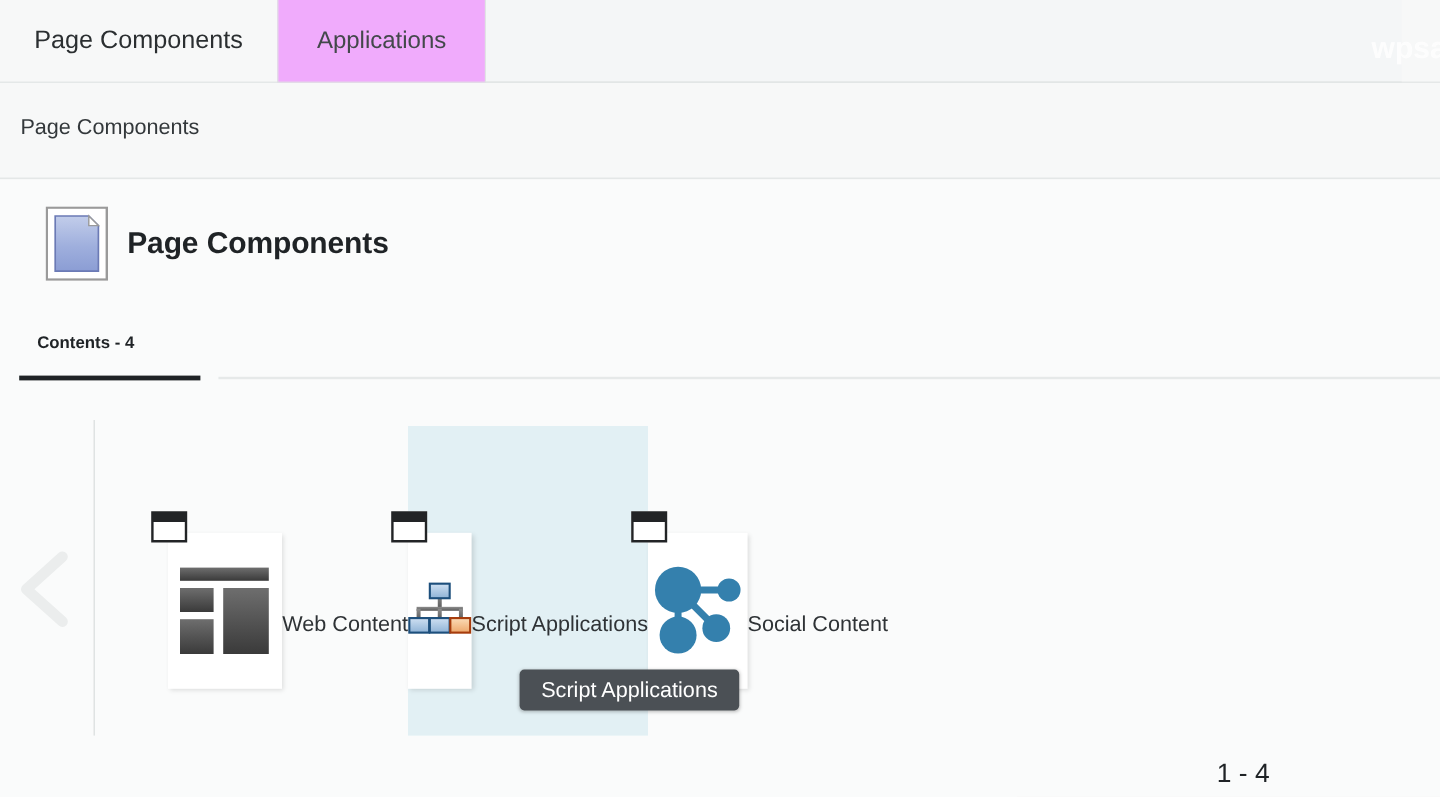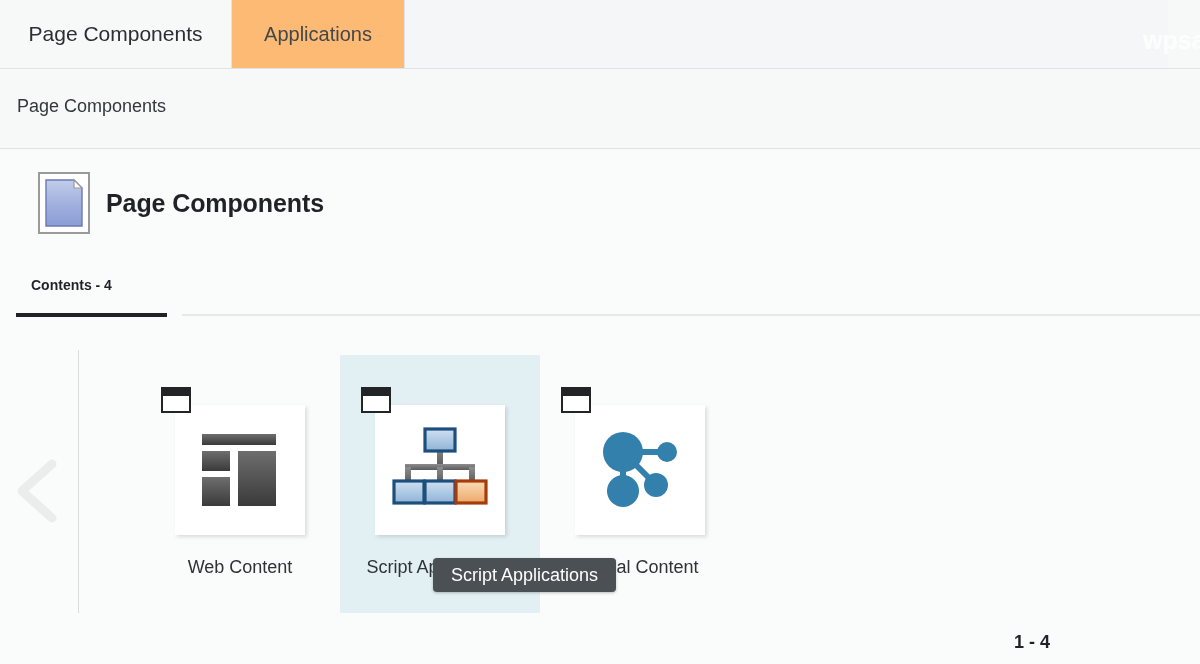--- a/index.html
+++ b/index.html
@@ -83,21 +83,21 @@
     width: 231px;
     color: #2b2f31;
     font-size: 21px;
     background: #f7f8f8;
     padding-bottom: 2px;
   }
   .tab.inactive {
     left: 231px;
     width: 174px;
     height: 69px;
-    background: #fdba74;
+    background: #f0abfc;
     border-left: 1px solid #e0e4e4;
     border-right: 1px solid #e0e4e4;
     color: #43484b;
     font-size: 20px;
   }
 
   
   .crumbrow {
     position: absolute;
     left: 0; top: 69px;
@@ -203,21 +203,21 @@
     position: absolute;
     left: 140px; top: 205px;
     display: flex;
     align-items: flex-start;
   }
   .tile {
     width: 200px;
     height: 258px;
     padding-top: 50px;
     display: flex;
-    flex-direction: column;
+    flex-direction: row;
     align-items: center;
     cursor: pointer;
     user-select: none;
     position: relative;
   }
   .tile.selected { background: #e2f0f4; }
 
   .tile-card {
     position: relative;
     width: 130px;
@@ -264,22 +264,22 @@
     border-radius: 4px;
     white-space: nowrap;
     z-index: 9;
     box-shadow: 0 1px 3px rgba(0,0,0,0.25);
   }
 
   
   .pager {
     position: absolute;
     left: 1014px; top: 632px;
-    font-size: 18px;
-    font-weight: bold;
+    font-size: 22px;
+    font-weight: normal;
     color: #1f2326;
     white-space: nowrap;
     z-index: 4;
   }
 </style>
 </head>
 <body>
 
 <div id="root">
 

